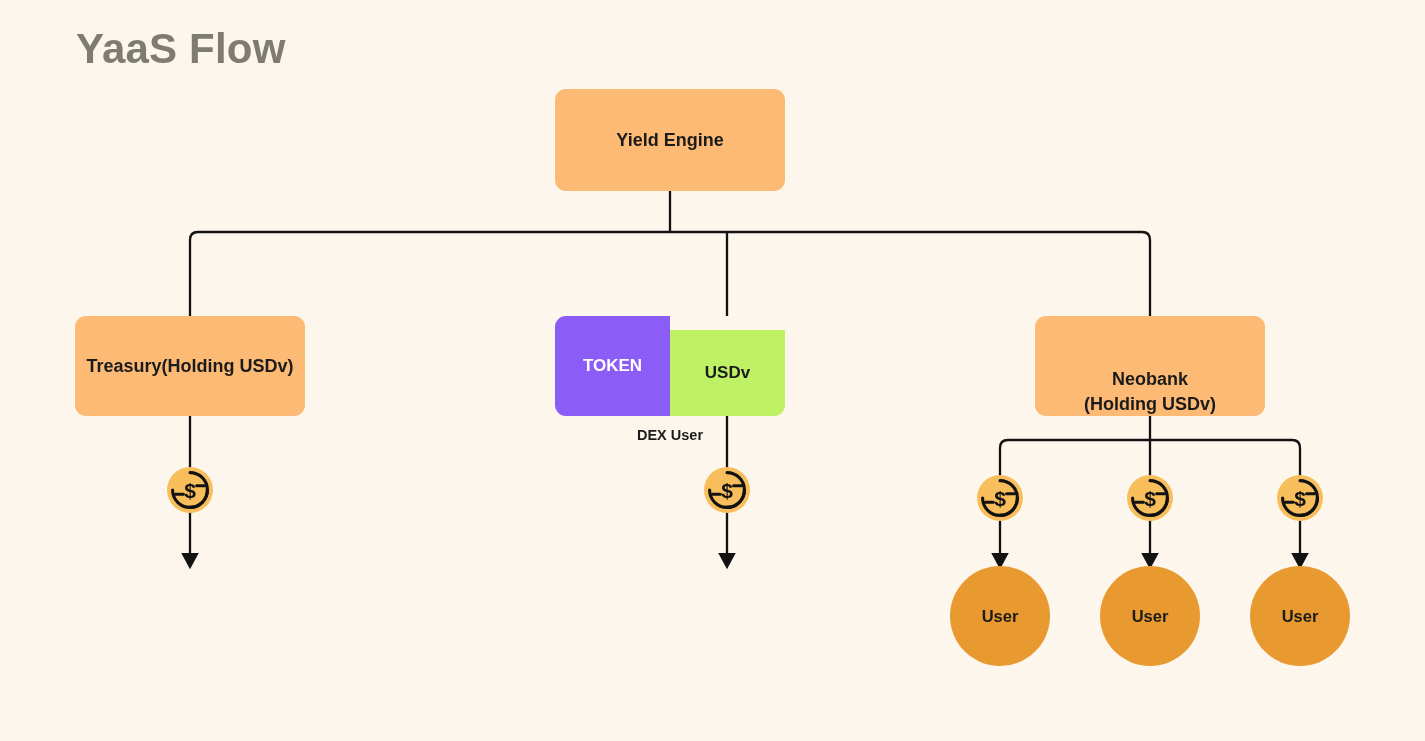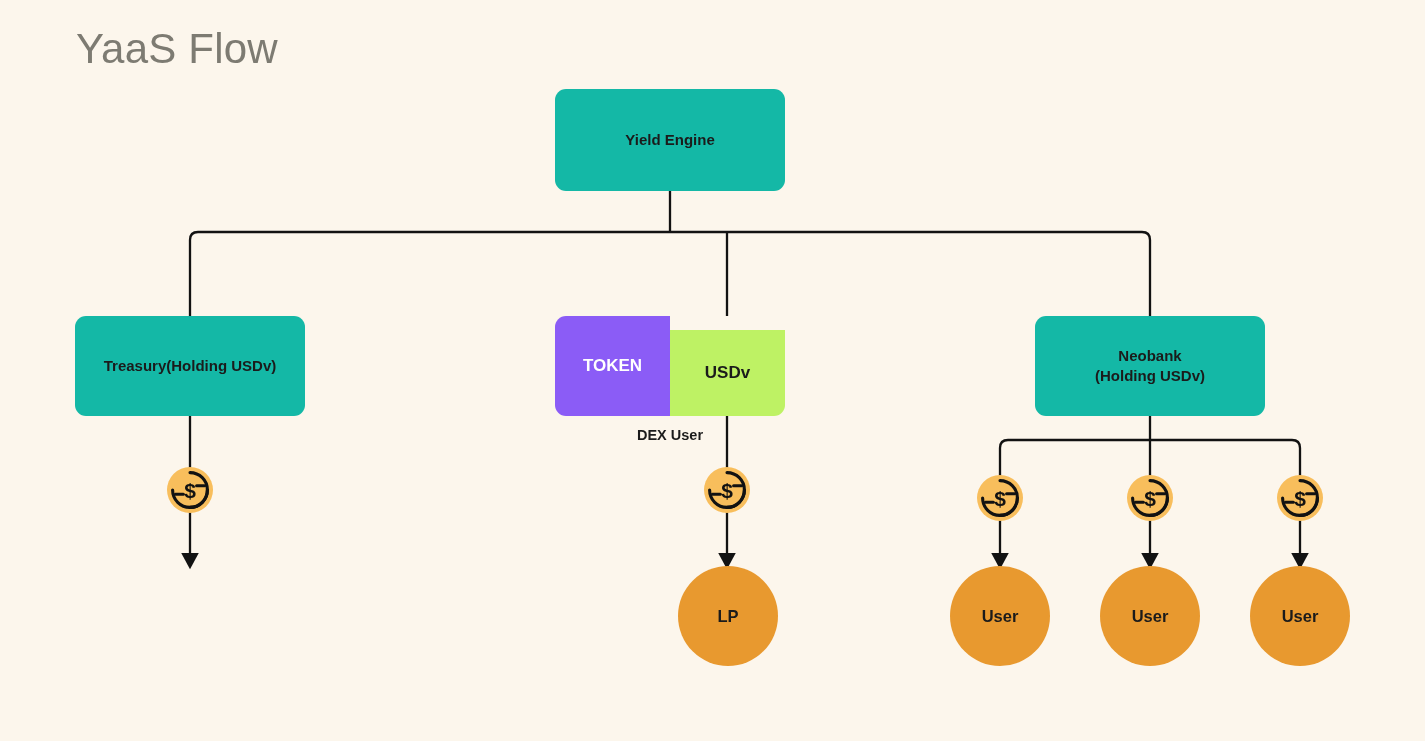--- a/index.html
+++ b/index.html
@@ -28,24 +28,24 @@
   }
   .node {
     position: absolute;
     box-sizing: border-box;
     display: flex;
     align-items: center;
     justify-content: center;
     text-align: center;
   }
   .box {
-    background: #14b8a6;
+    background: #fdba74;
     border-radius: 11px;
     color: #1b1b1b;
-    font-size: 15px;
+    font-size: 18px;
     font-weight: bold;
     line-height: 1.35;
   }
   .circle {
     background: #E8992F;
     border-radius: 50%;
     color: #1b1b1b;
     font-size: 16.5px;
     font-weight: bold;
   }
@@ -69,21 +69,21 @@
   .split-usdv {
     background: #bef264;
     color: #1b1b1b;
     margin-top: 14px;
   }
   .title {
     position: absolute;
     left: 76px;
     top: 25px;
     font-size: 42px;
-    font-weight: normal;
+    font-weight: bold;
     color: #7d7b72;
     letter-spacing: 0.2px;
   }
   .sublabel {
     position: absolute;
     font-size: 14.5px;
     font-weight: bold;
     color: #1b1b1b;
     text-align: center;
     white-space: nowrap;
@@ -148,21 +148,21 @@
   <div class="split-box" style="left:555px; top:316px; width:230px; height:100px;">
     <div class="split-half split-token" style="width:115px;">
       <span>TOKEN</span>
     </div>
     <div class="split-half split-usdv" style="width:115px;">
       <span>USDv</span>
     </div>
   </div>
   <div class="sublabel" style="left:570px; top:427px; width:200px;">DEX User</div>
 
-  <div class="node box" style="left:1035px; top:316px; width:230px; height:100px; flex-direction:column;">
+  <div class="node box" style="left:1035px; top:316px; width:230px; height:100px; flex-direction:column;justify-content:flex-end;">
     <span class="node-line">Neobank</span>
     <span class="node-line">(Holding USDv)</span>
   </div>
 
   <div class="coin" style="left:166px; top:466px;">
     <svg viewBox="0 0 48 48" width="48" height="48">
       <circle cx="24" cy="24" r="23" fill="#F8BE5C"></circle>
       <path d="M24 6.6 A17.4 17.4 0 1 1 6.6 24" fill="none" stroke="#121212" stroke-width="3.1" stroke-linecap="round"></path>
       <path d="M24 41.4 A17.4 17.4 0 0 0 41.4 24" fill="none" stroke="#121212" stroke-width="3.1" stroke-linecap="round"></path>
       <line x1="9.4" y1="28.2" x2="17.4" y2="28.2" stroke="#121212" stroke-width="3.1" stroke-linecap="round"></line>
@@ -209,23 +209,20 @@
       <circle cx="24" cy="24" r="23" fill="#F8BE5C"></circle>
       <path d="M24 6.6 A17.4 17.4 0 1 1 6.6 24" fill="none" stroke="#121212" stroke-width="3.1" stroke-linecap="round"></path>
       <path d="M24 41.4 A17.4 17.4 0 0 0 41.4 24" fill="none" stroke="#121212" stroke-width="3.1" stroke-linecap="round"></path>
       <line x1="9.4" y1="28.2" x2="17.4" y2="28.2" stroke="#121212" stroke-width="3.1" stroke-linecap="round"></line>
       <line x1="30.6" y1="19.8" x2="38.6" y2="19.8" stroke="#121212" stroke-width="3.1" stroke-linecap="round"></line>
       <text x="24" y="32.2" text-anchor="middle" font-family="Liberation Sans, sans-serif" font-size="21" font-weight="bold" fill="#121212">$</text>
     </svg>
   </div>
 
 
-  <div class="node circle" style="left:678px; top:566px; width:100px; height:100px;">
-    <span>LP</span>
-  </div>
 
   <div class="node circle" style="left:950px; top:566px; width:100px; height:100px;">
     <span>User</span>
   </div>
 
   <div class="node circle" style="left:1100px; top:566px; width:100px; height:100px;">
     <span>User</span>
   </div>
 
   <div class="node circle" style="left:1250px; top:566px; width:100px; height:100px;">

